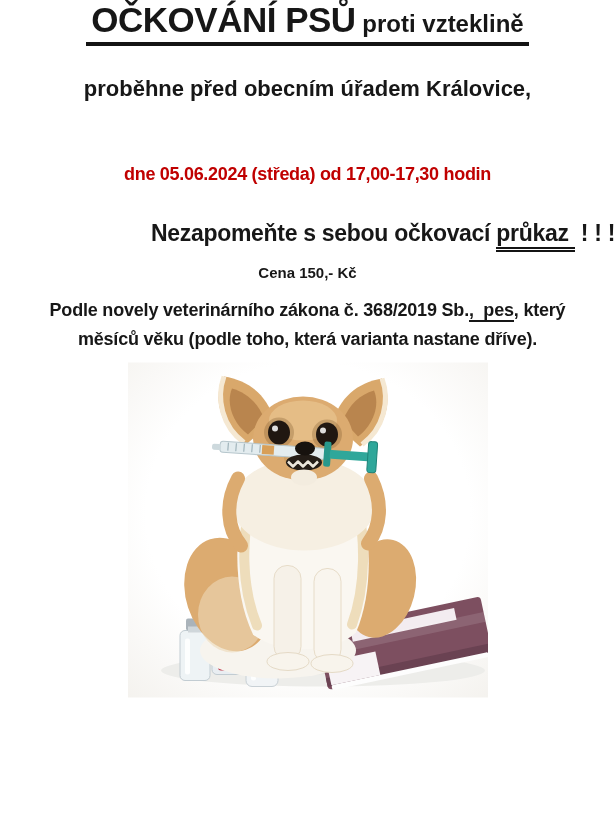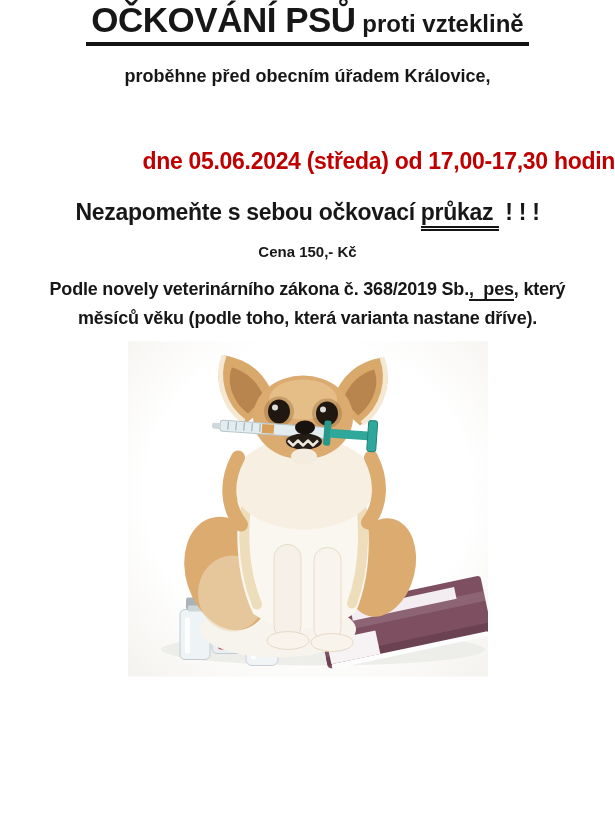--- a/index.html
+++ b/index.html
@@ -9,32 +9,32 @@
     font-weight:bold;color:#171717;
   }
   .flyer{width:615px;height:825px;position:relative;}
   p,h1{margin:0;text-align:center;}
   .pre{white-space:pre-wrap;}
 
   .title{font-size:35px;line-height:1.12;letter-spacing:-0.5px;}
   .title-wrap{display:inline-block;border-bottom:4px solid #141414;padding:0 5px 3px;}
   .title-sub{font-size:24px;letter-spacing:0;}
 
-  .intro1{margin-top:15px;font-size:18px;line-height:30px;}
+  .intro1{margin-top:28px;font-size:22px;line-height:30px;}
   .intro2{margin-top:16px;font-size:22px;line-height:30px;}
   .misspell{
     text-decoration:underline wavy #cc2222;
     text-decoration-thickness:1px;
     text-underline-offset:4px;
     text-decoration-skip-ink:none;
   }
 
-  .date-line{margin-top:54px;font-size:23px;line-height:32px;color:#C00000;letter-spacing:-0.3px;text-align:right;}
+  .date-line{margin-top:54px;font-size:18px;line-height:32px;color:#C00000;letter-spacing:-0.3px;}
 
-  .reminder{margin-top:20px;font-size:23px;line-height:30px;letter-spacing:-0.3px;}
+  .reminder{margin-top:28px;font-size:23px;line-height:30px;letter-spacing:-0.3px;text-align:right;}
   .u-double{border-bottom:5px double #141414;padding:0 6px 1px 0;}
 
   .price{margin-top:15px;font-size:15px;line-height:20px;}
 
   .law{margin-top:13px;}
   .law p{font-size:18px;line-height:29px;letter-spacing:-0.2px;}
   .u-single{border-bottom:2px solid #171717;padding-bottom:0;}
 
   .photo{margin-top:8px;display:flex;justify-content:center;}
 </style>

